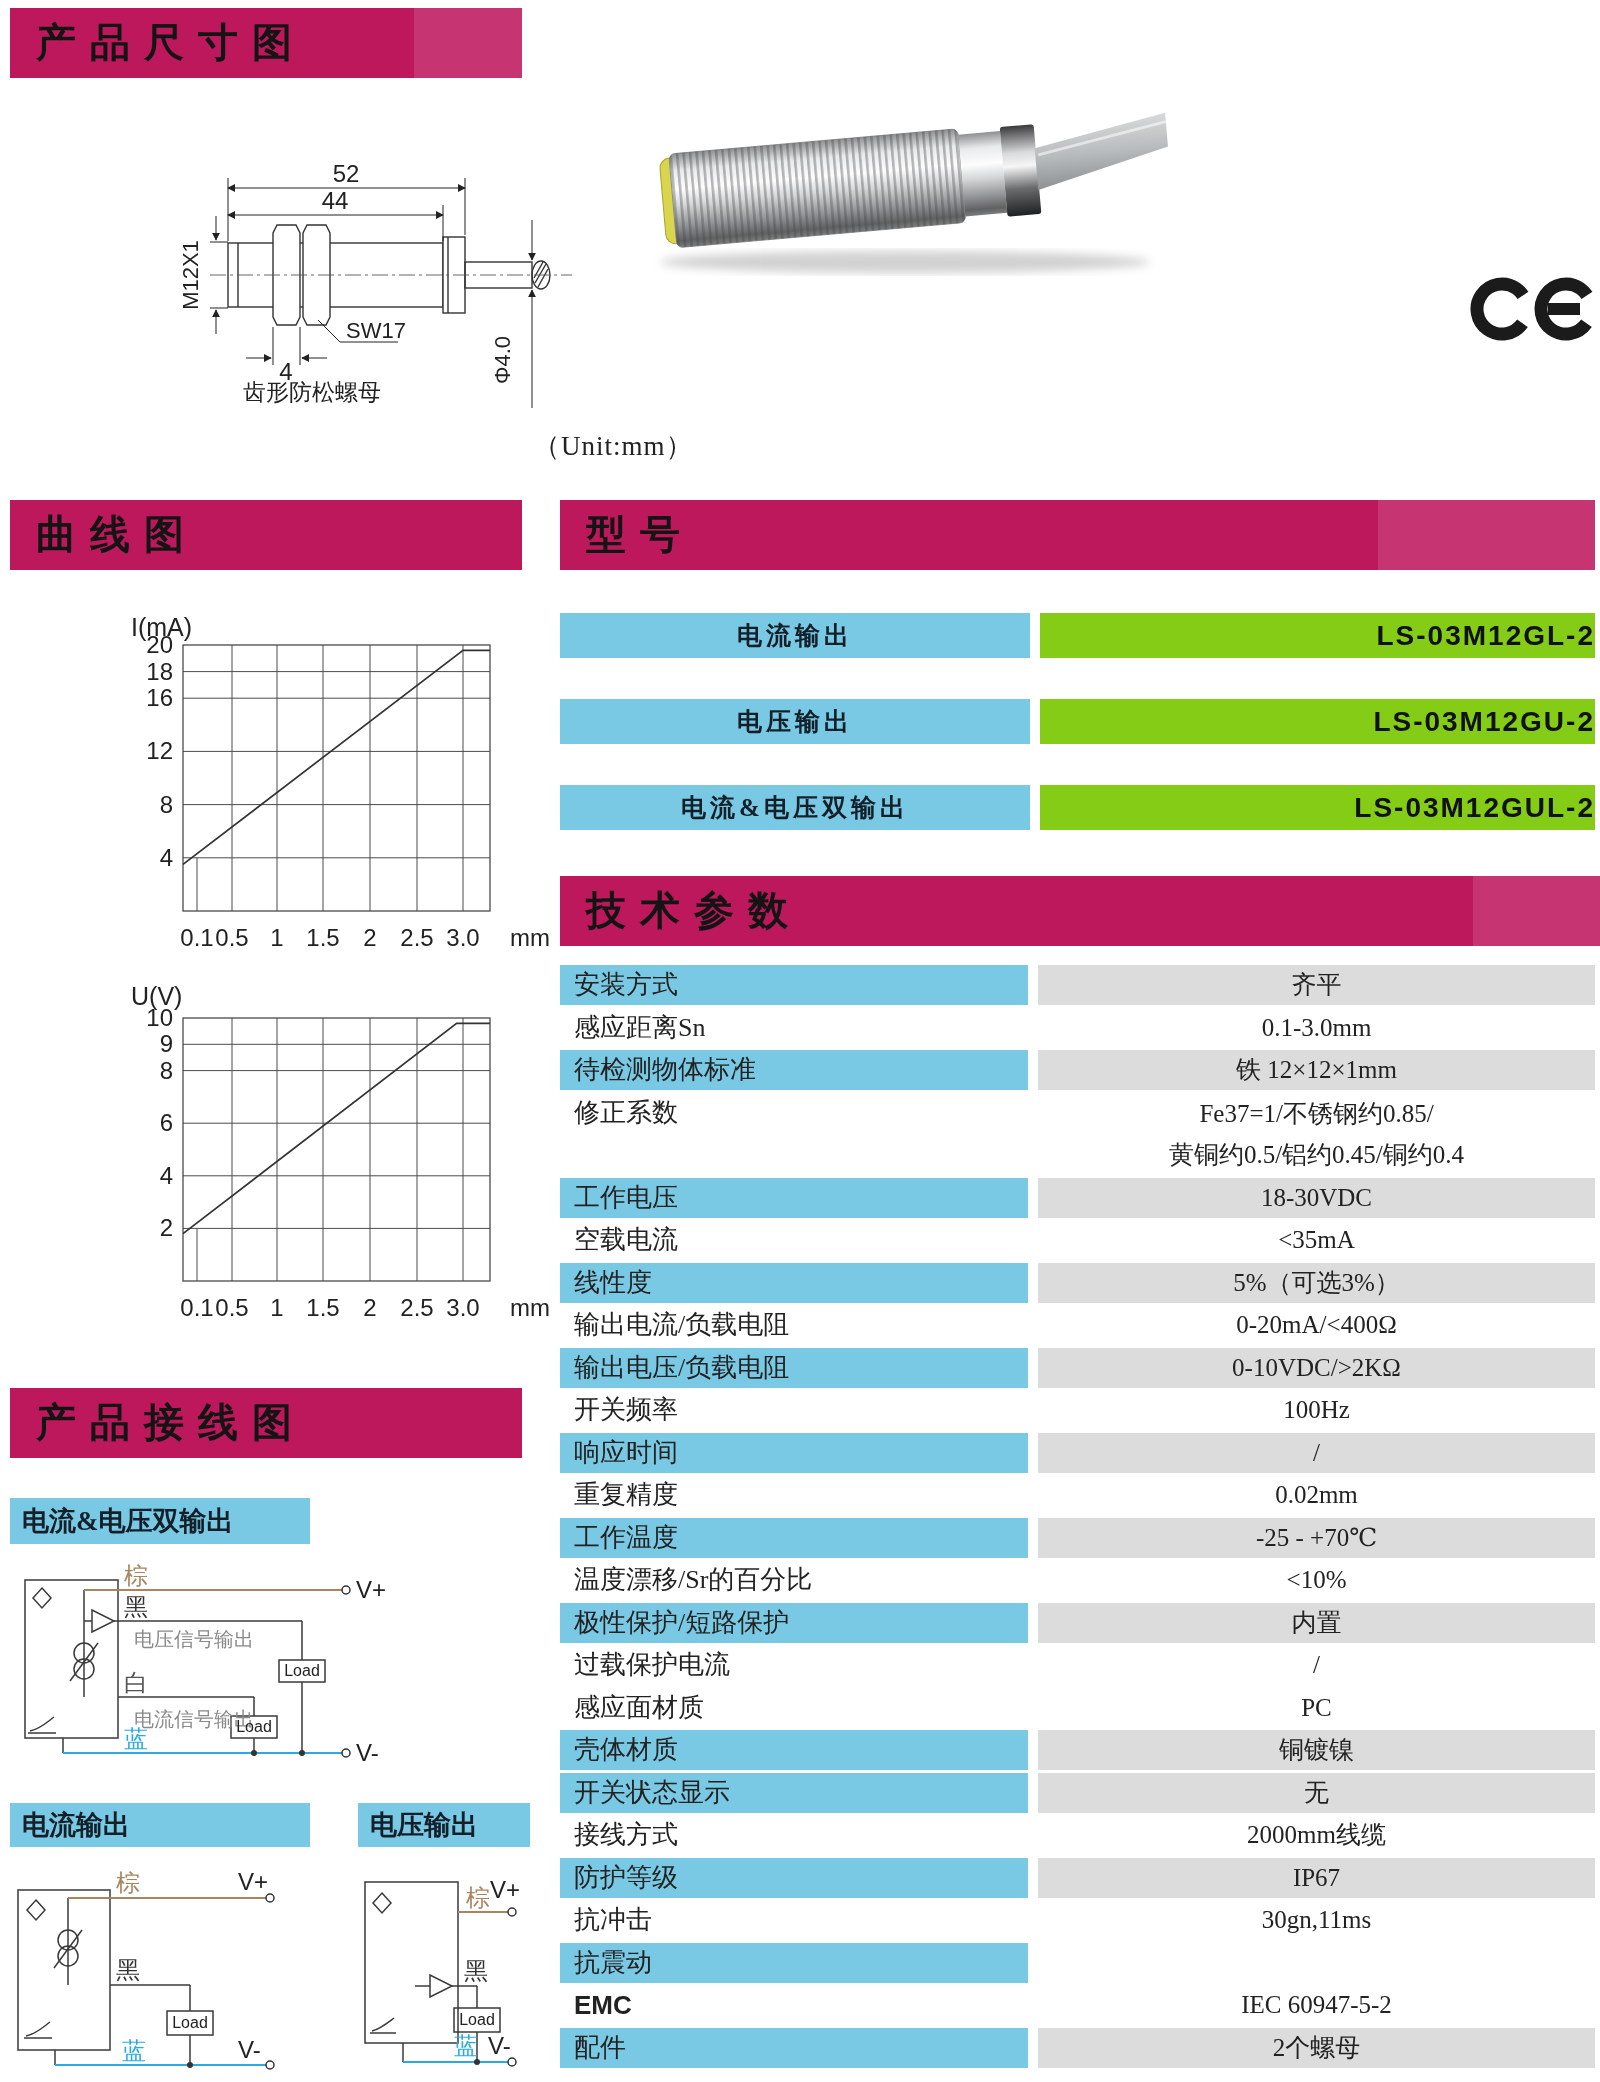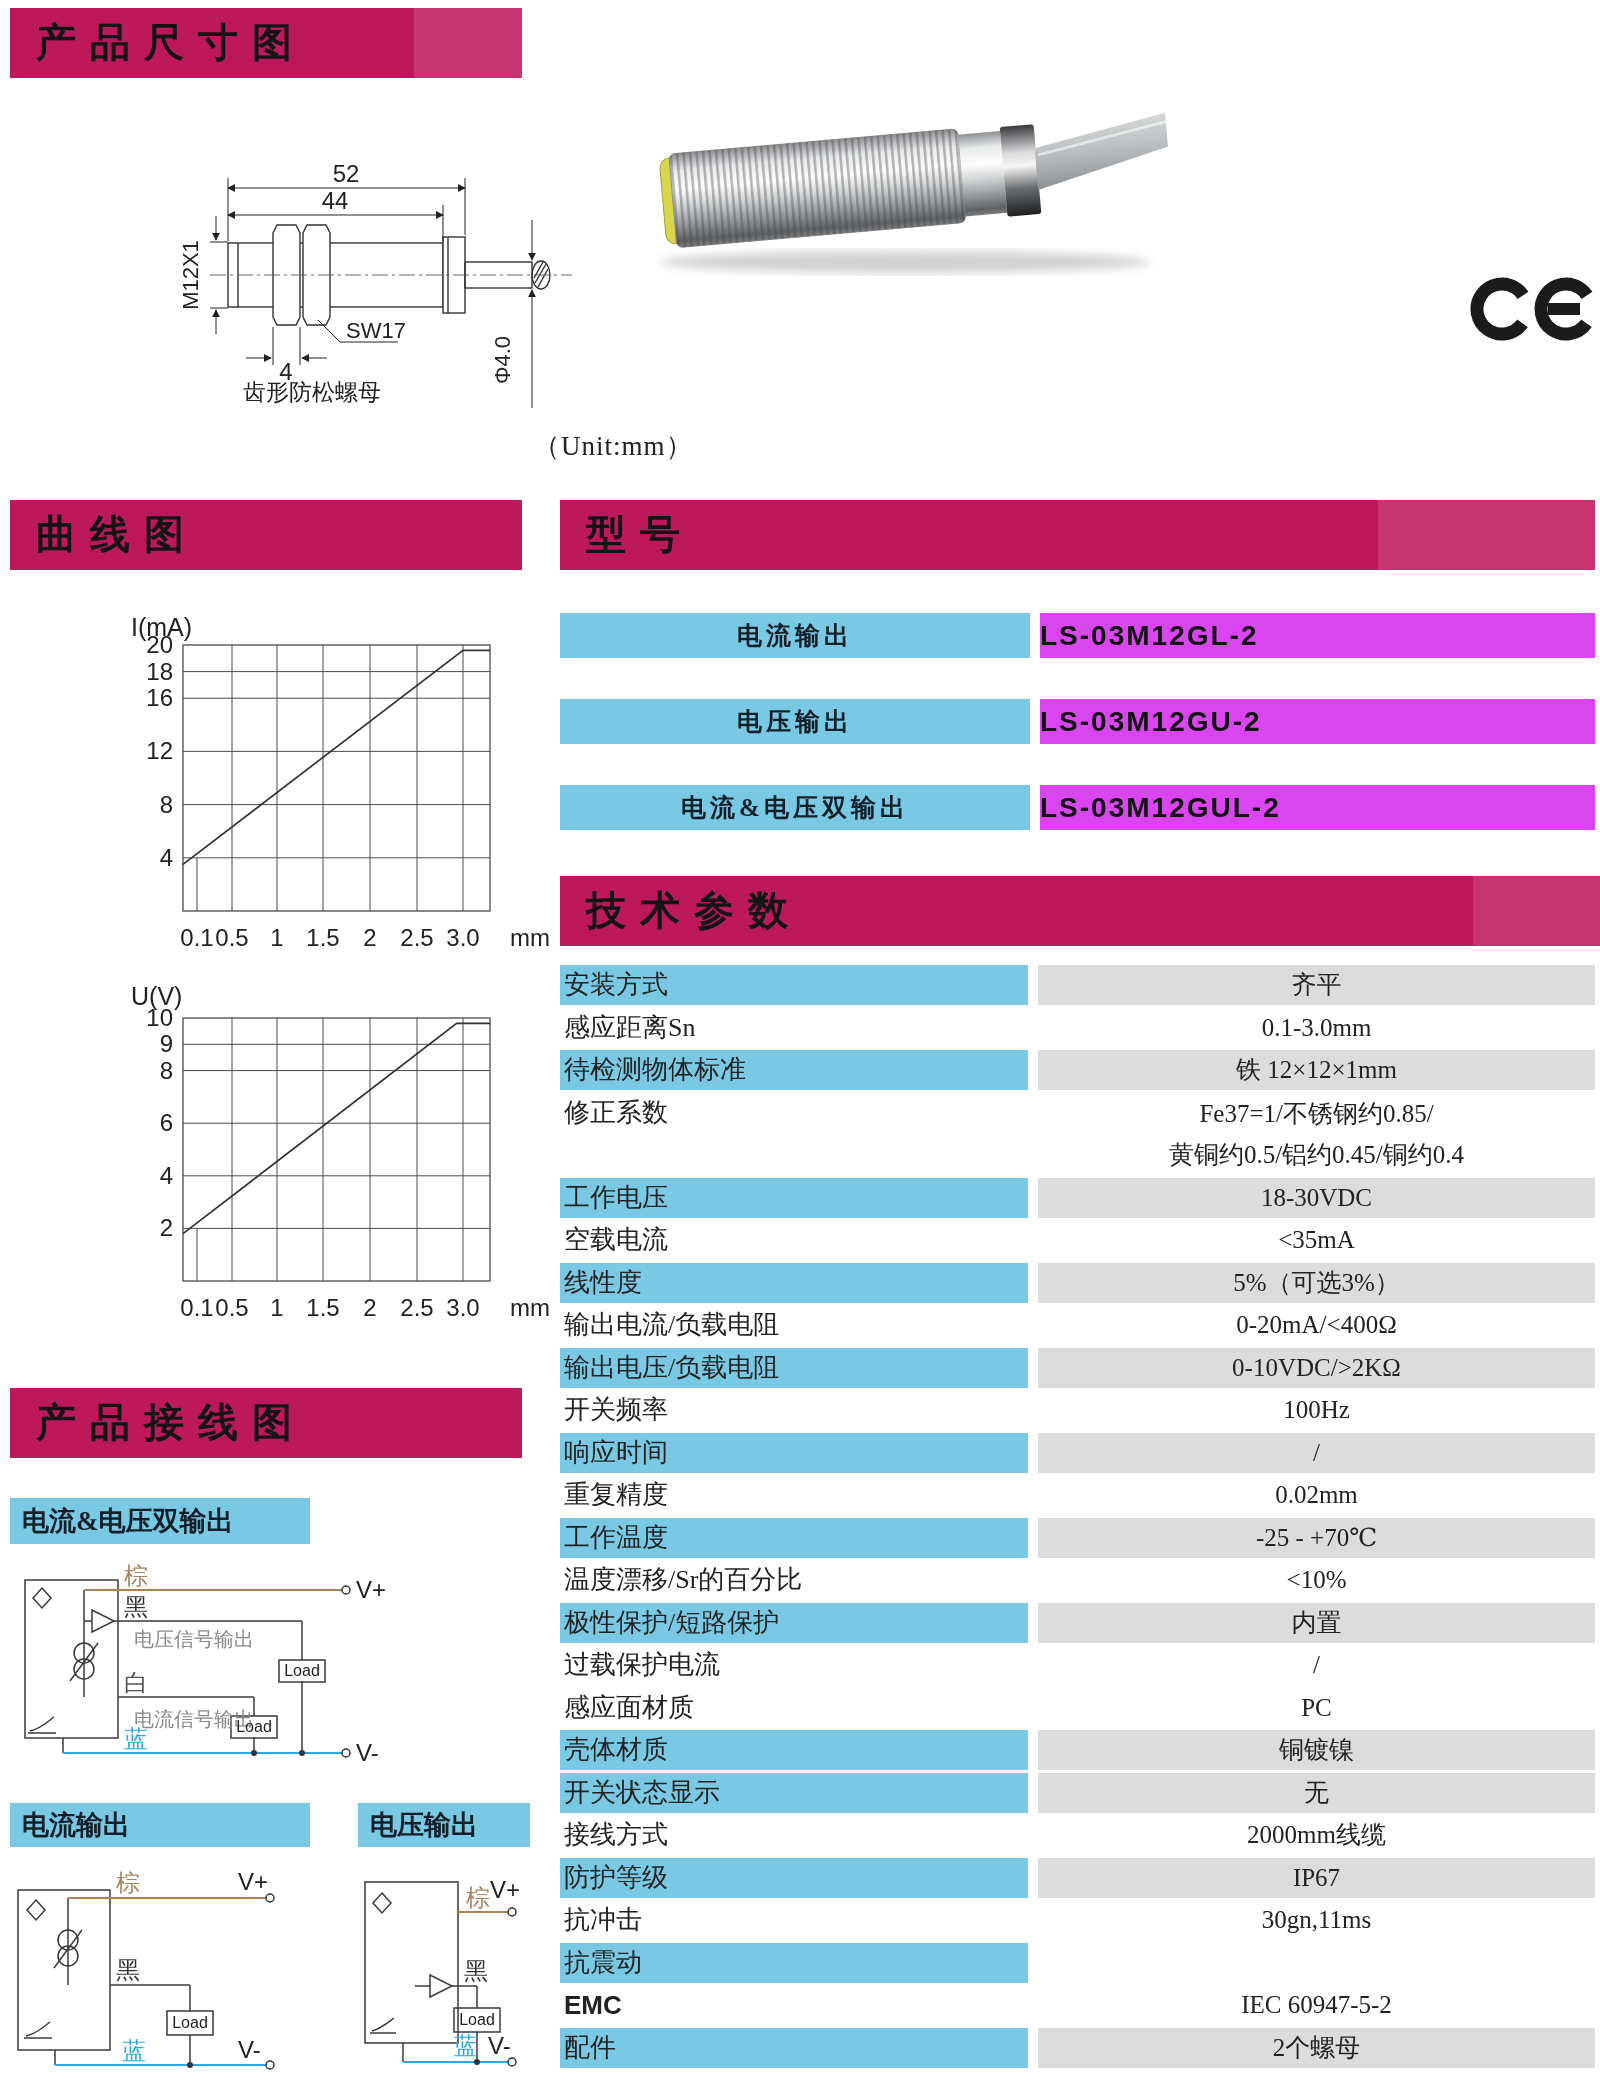--- a/index.html
+++ b/index.html
@@ -8,26 +8,26 @@
   .abs{position:absolute;}
   .banner{background:#be185d;color:#141414;font-weight:700;font-size:40px;
           letter-spacing:14px;line-height:70px;padding-left:26px;height:70px;box-sizing:border-box;
           font-family:"Liberation Serif","DejaVu Serif",serif;}
   .banner .seam{position:absolute;right:0;top:0;height:100%;width:21%;background:rgba(255,255,255,0.13);}
   .chip{background:#79c9e4;color:#13202a;font-weight:700;font-size:27px;line-height:46px;
         padding-left:12px;box-sizing:border-box;}
   .model-row{display:flex;height:45px;margin-bottom:41px;}
   .model-label{width:470px;background:#79c9e4;text-align:center;font-weight:700;font-size:25px;
                line-height:45px;color:#13202a;letter-spacing:4px;}
-  .model-value{flex:1;margin-left:10px;background:#d946ef;text-align:left;font-weight:700;
+  .model-value{flex:1;margin-left:10px;background:#84cc16;text-align:right;font-weight:700;
                font-size:28px;line-height:45px;color:#111;
                font-family:"Liberation Sans","DejaVu Sans",sans-serif;letter-spacing:2px;}
   .spec-row{display:flex;height:40px;margin-bottom:2.5px;}
   .spec-row.tall{height:82.5px;}
-  .spec-label{width:468px;padding-left:4px;box-sizing:border-box;font-size:26px;line-height:40px;
+  .spec-label{width:468px;padding-left:14px;box-sizing:border-box;font-size:26px;line-height:40px;
               color:#222;white-space:nowrap;}
   .spec-label.blue{background:#79c9e4;}
   .spec-label.latin{font-family:"Liberation Sans","DejaVu Sans",sans-serif;font-weight:700;}
   .spec-value{flex:1;margin-left:10px;text-align:center;font-size:25px;line-height:40px;color:#222;}
   .spec-value.grey{background:#dcdcdd;}
   .spec-row.tall .spec-value{display:flex;flex-direction:column;justify-content:center;line-height:41px;}
   .unit-note{font-size:27px;color:#222;letter-spacing:1px;}
   svg text{font-family:"Liberation Sans","DejaVu Sans",sans-serif;}
   svg text.cjk{font-family:"Liberation Serif","DejaVu Serif",serif;}
 </style>

